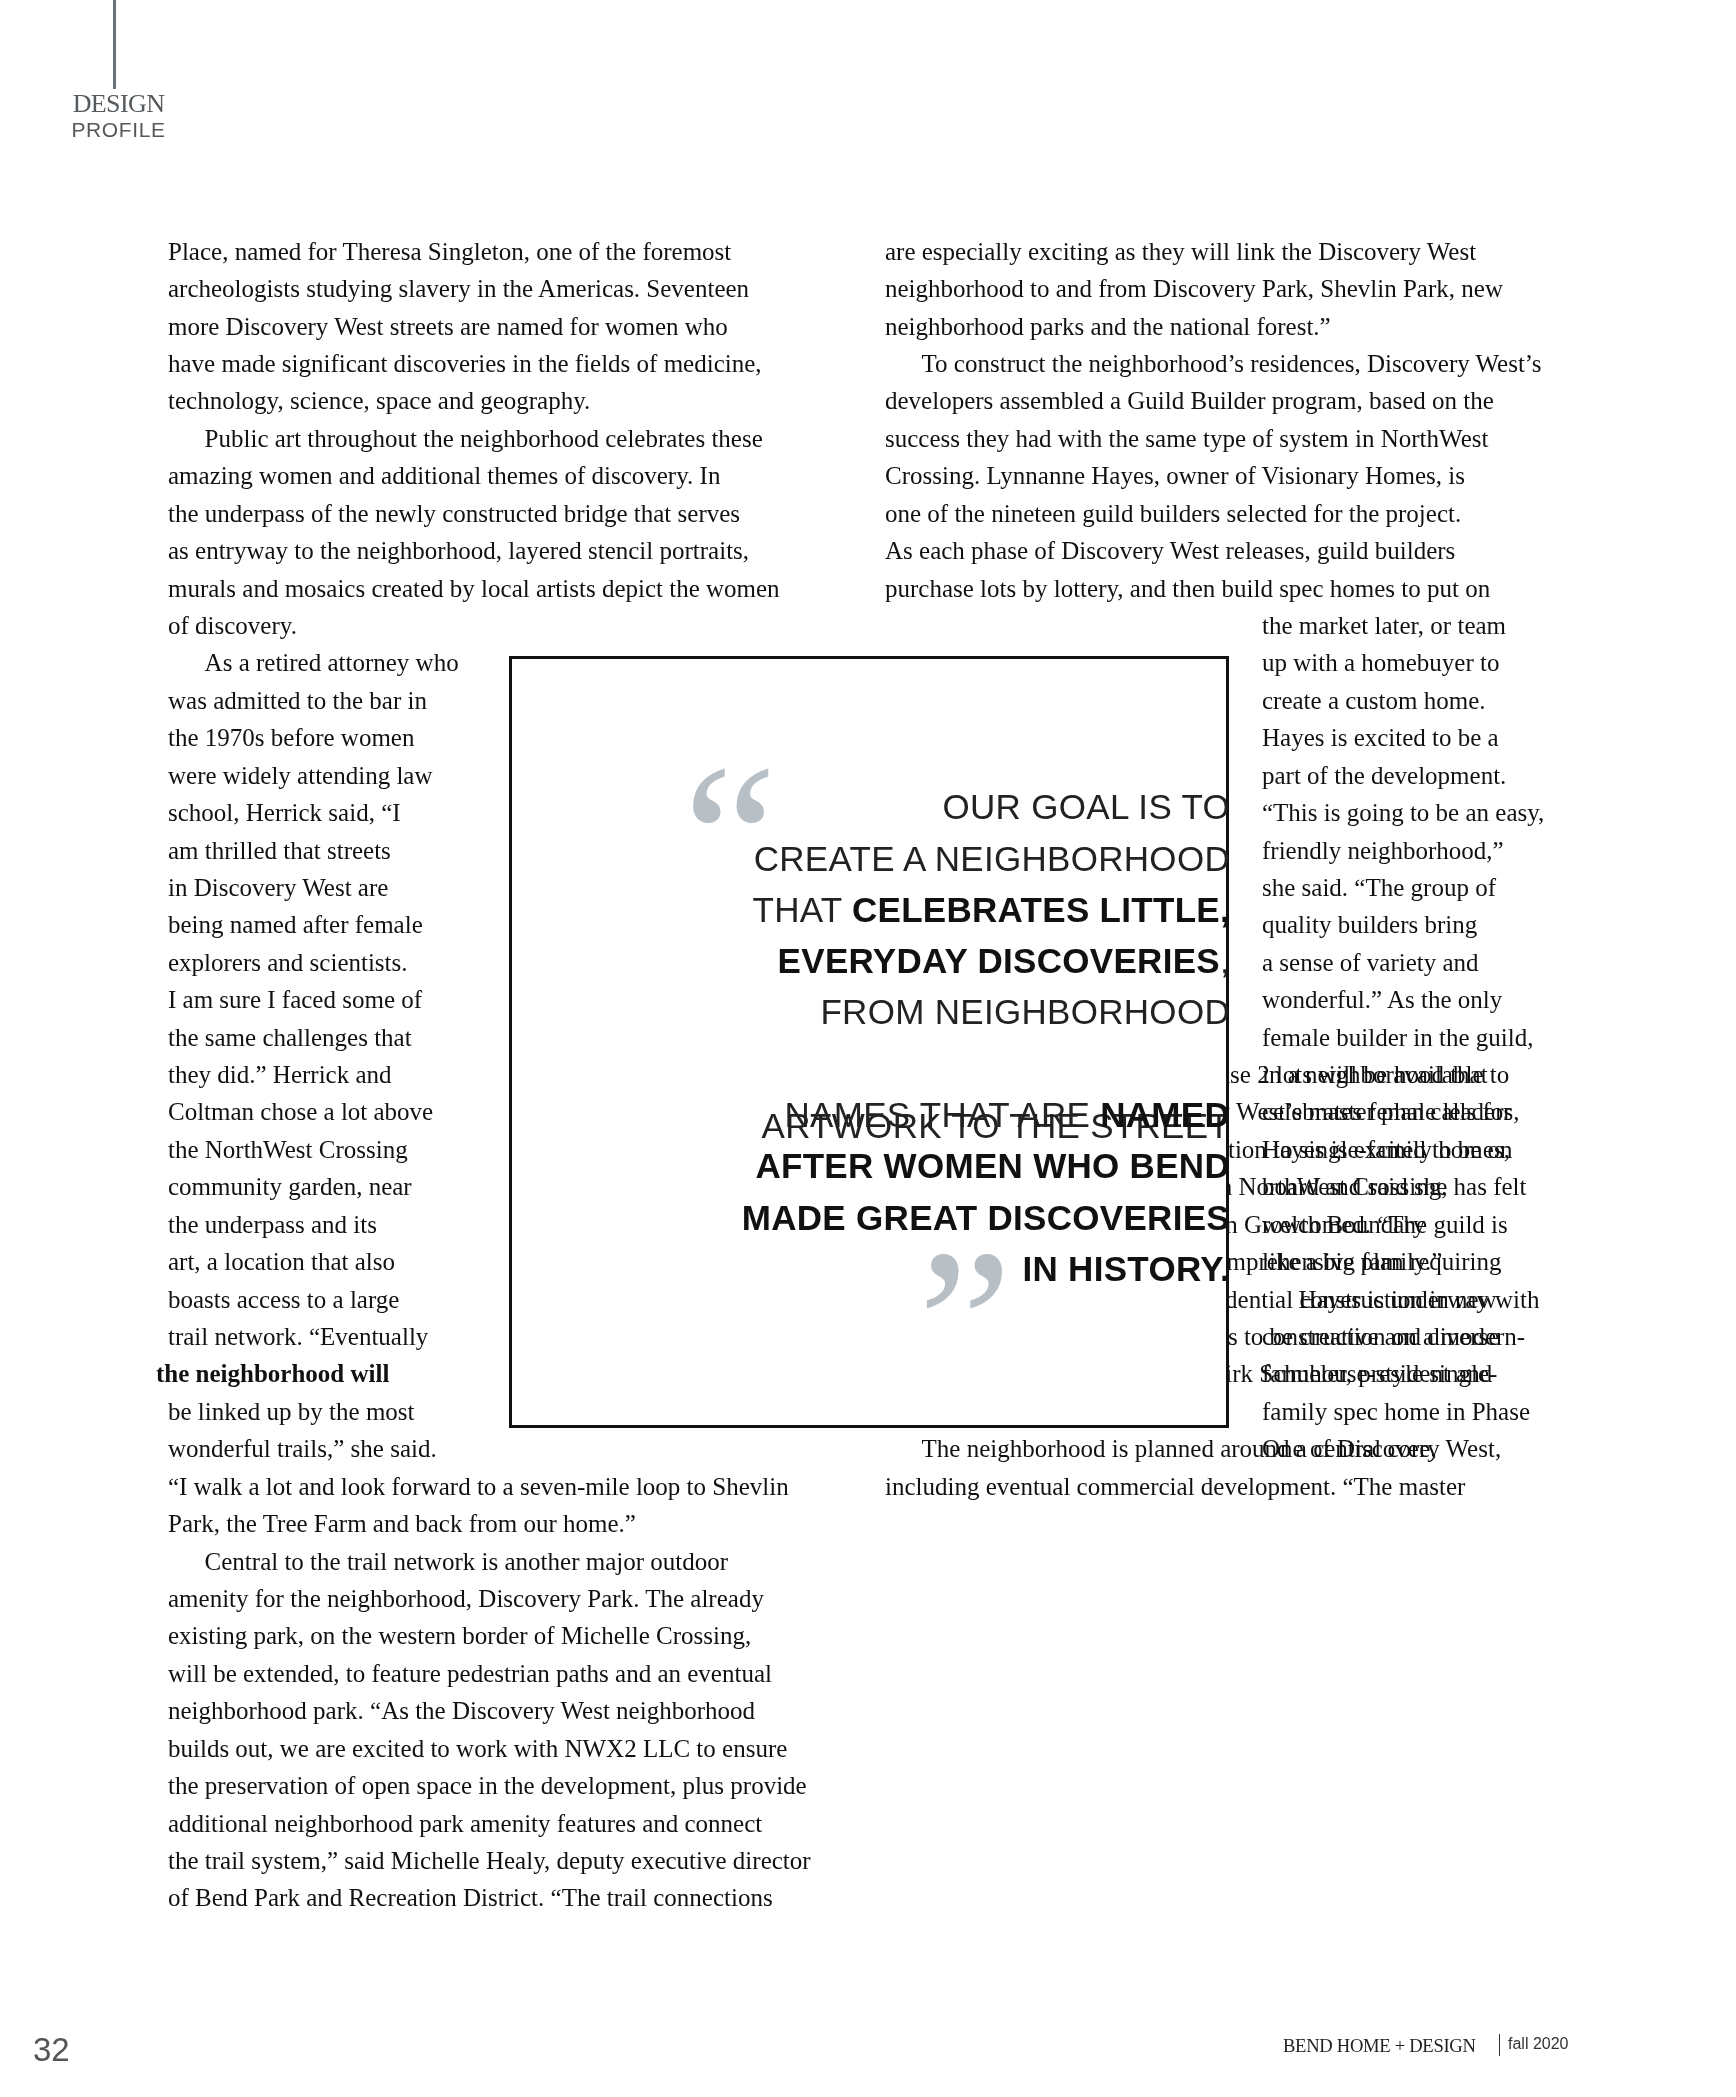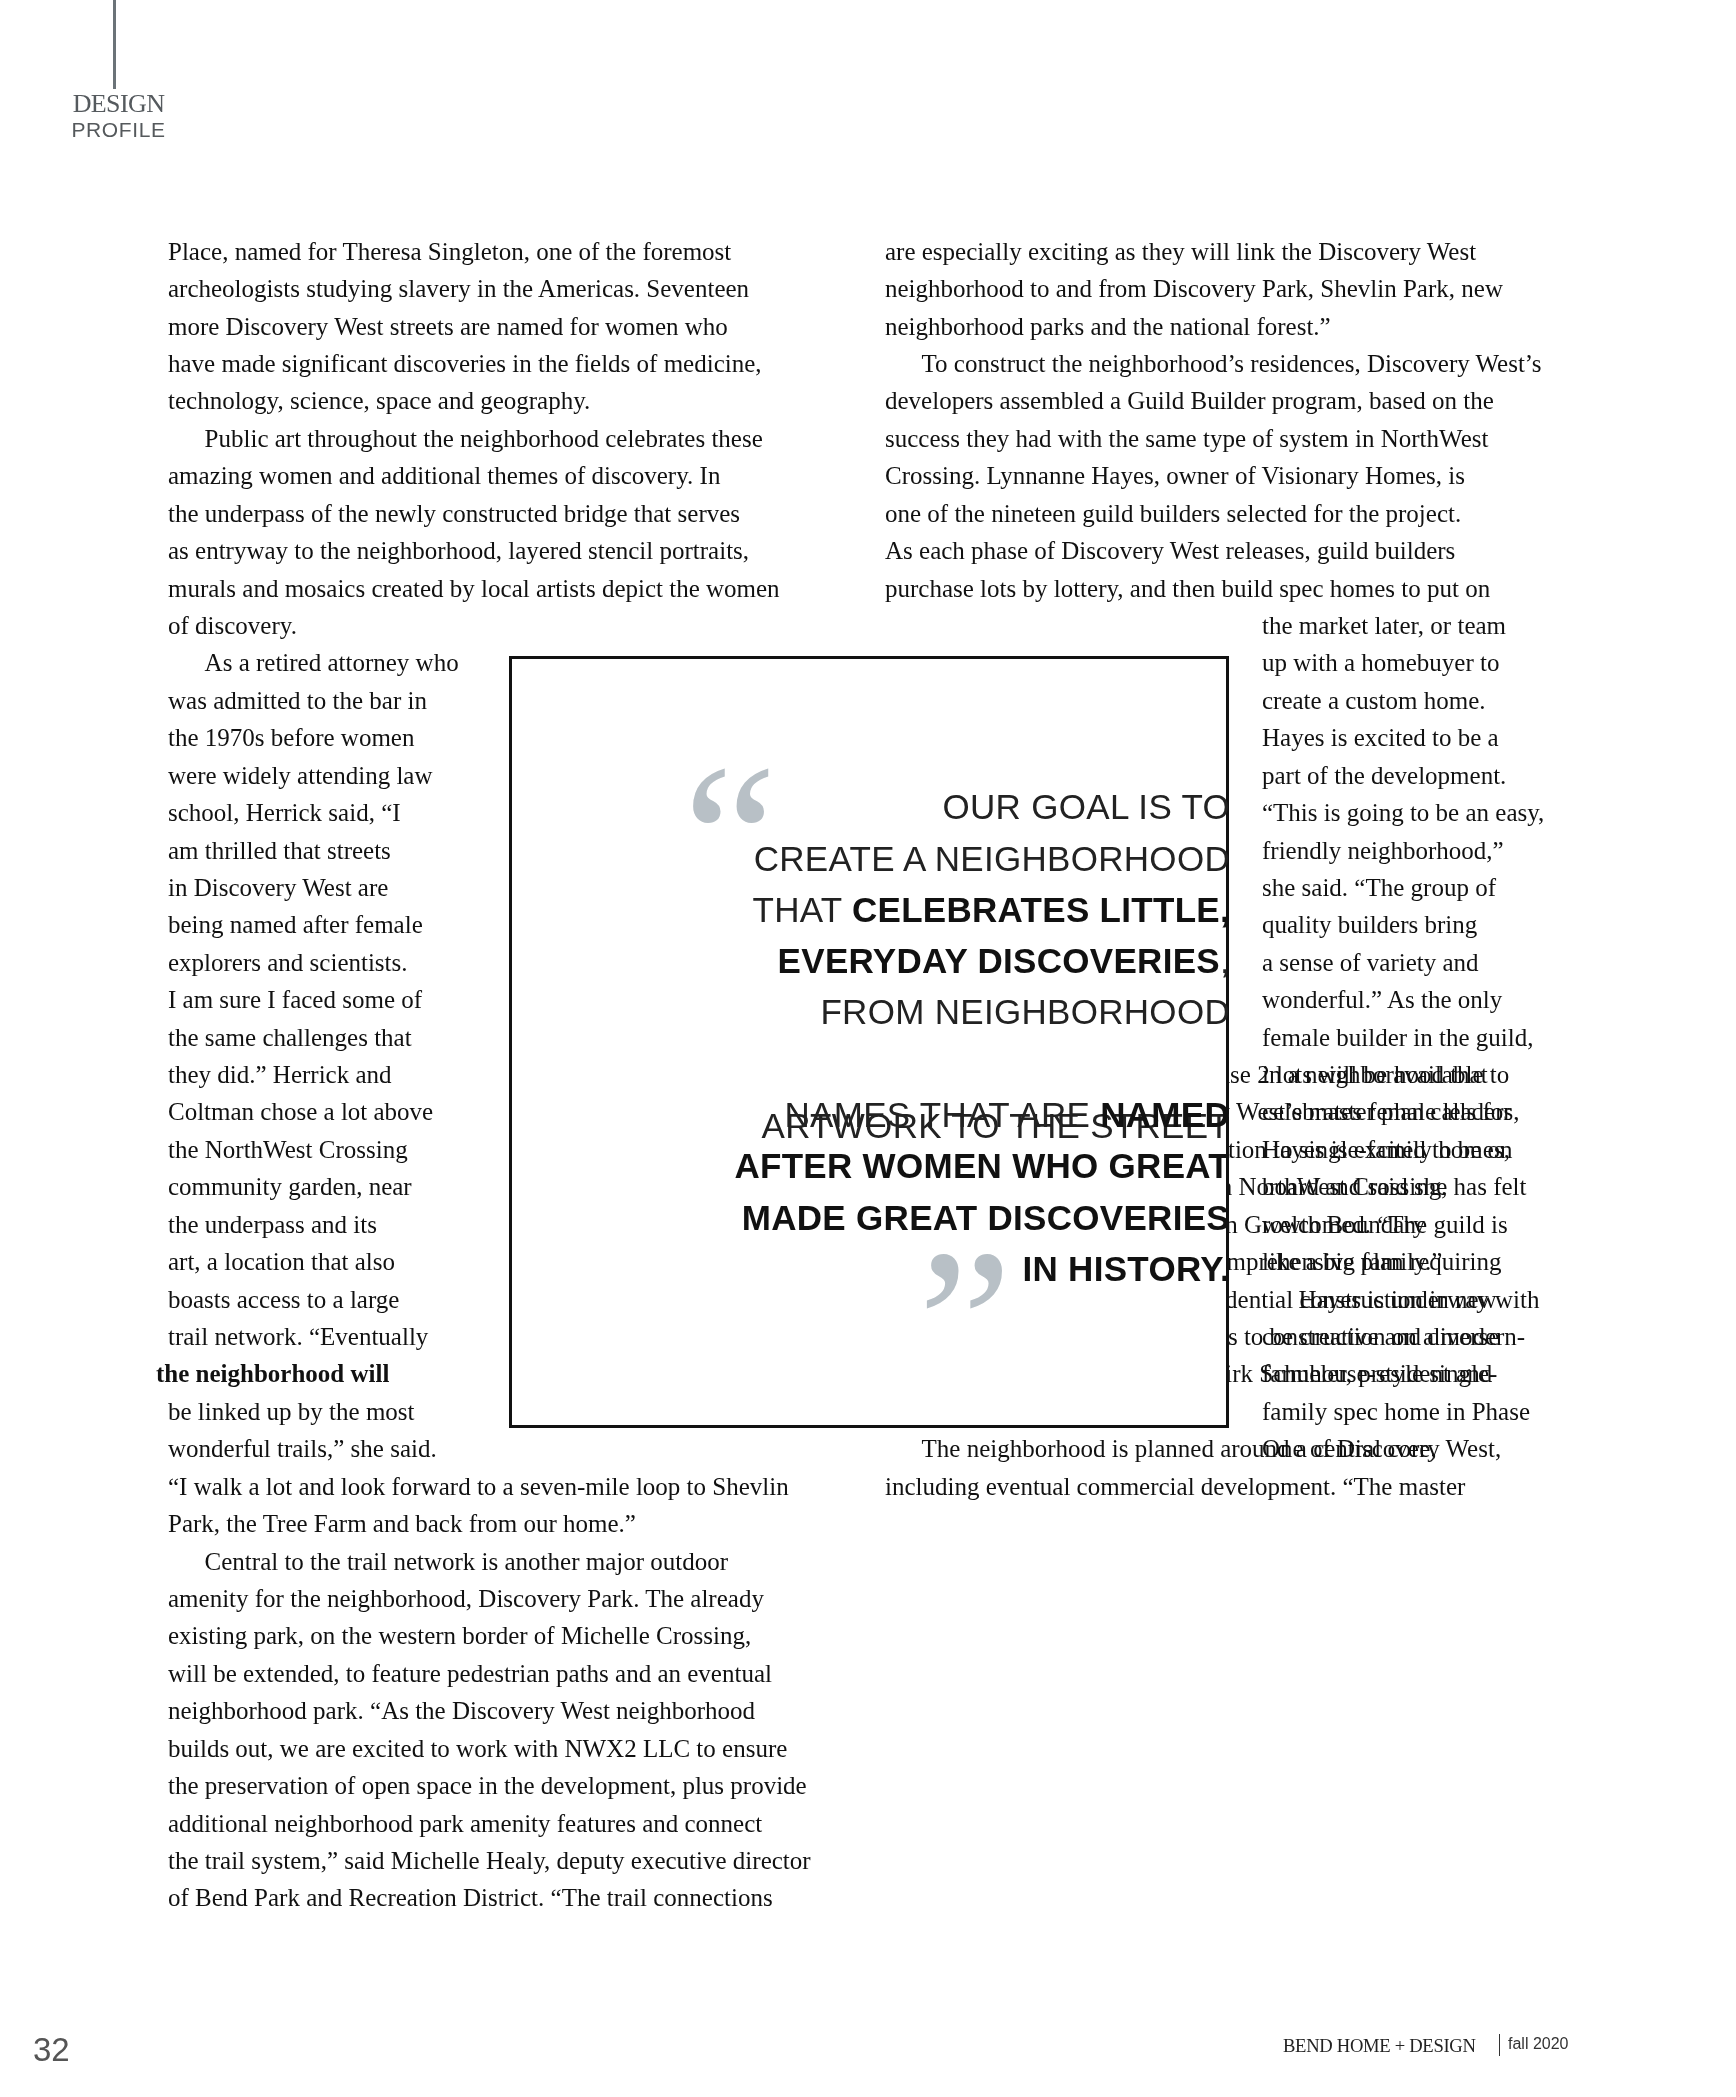--- a/index.html
+++ b/index.html
@@ -135,21 +135,21 @@
   <div class="quote-mark" style="left:683px; top:733px;">“</div>
   <div class="quote-mark" style="left:918px; top:1218px;">”</div>
   <div id="quote-lines">
       <div class="quote-line" style="top: 781px;"><span class="light">OUR GOAL IS TO</span></div>
       <div class="quote-line" style="top: 833px;"><span class="light">CREATE A NEIGHBORHOOD</span></div>
       <div class="quote-line" style="top: 884px;"><span class="light">THAT </span><span class="bold">CELEBRATES LITTLE,</span></div>
       <div class="quote-line" style="top: 935px;"><span class="bold">EVERYDAY DISCOVERIES</span><span class="light">,</span></div>
       <div class="quote-line" style="top: 986px;"><span class="light">FROM NEIGHBORHOOD</span></div>
       <div class="quote-line" style="top: 1100px;"><span class="light">ARTWORK TO THE STREET</span></div>
       <div class="quote-line" style="top: 1089px;"><span class="light">NAMES THAT ARE </span><span class="bold">NAMED</span></div>
-      <div class="quote-line" style="top: 1140px;"><span class="bold">AFTER WOMEN WHO GREAT</span></div>
+      <div class="quote-line" style="top: 1140px;"><span class="bold">AFTER WOMEN WHO BEND</span></div>
       <div class="quote-line" style="top: 1192px;"><span class="bold">MADE GREAT DISCOVERIES</span></div>
       <div class="quote-line" style="top: 1243px;"><span class="bold">IN HISTORY.</span></div>
     </div>
 
   <div class="page-number">32</div>
   <div class="footer-brand">BEND HOME + DESIGN</div>
   <div class="footer-sep"></div>
   <div class="footer-issue">fall 2020</div>
 </div>
 

